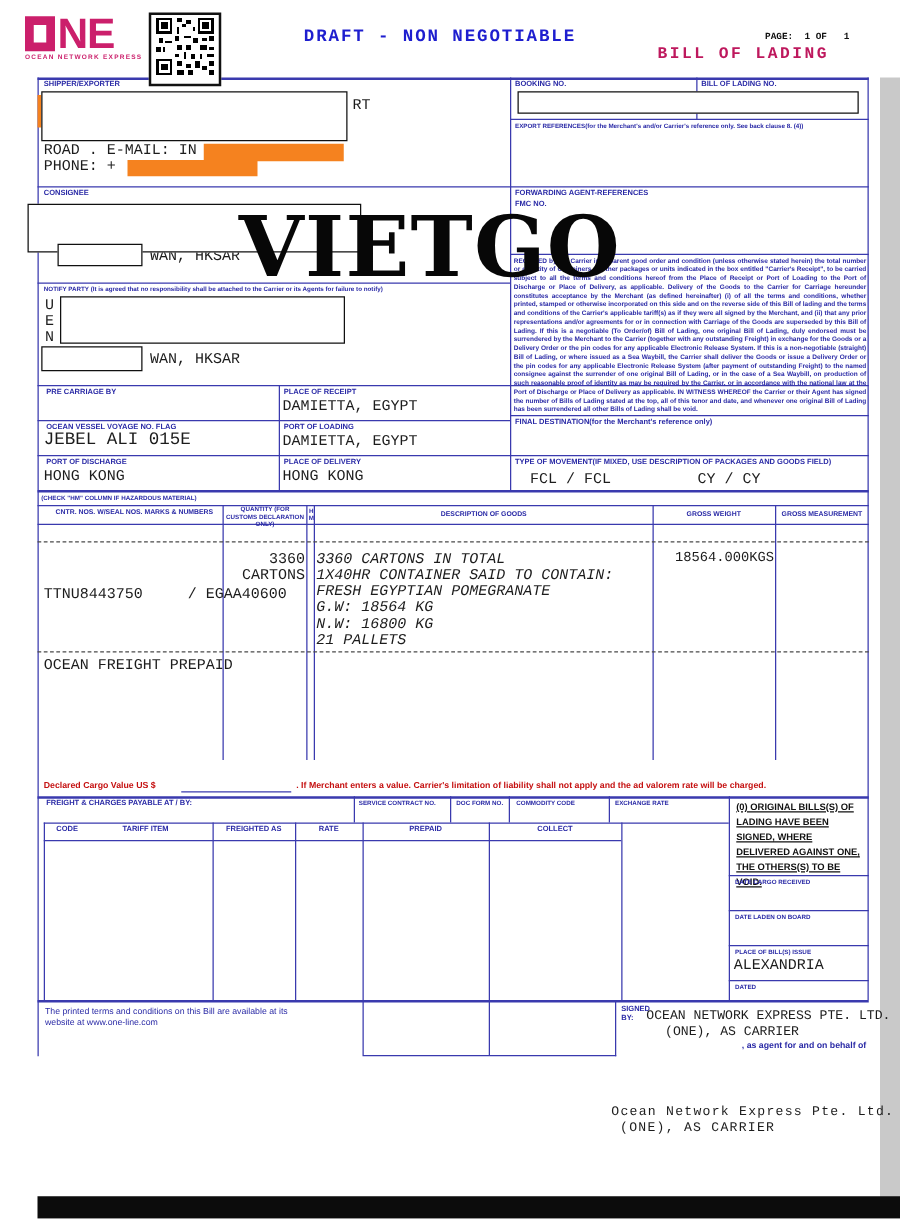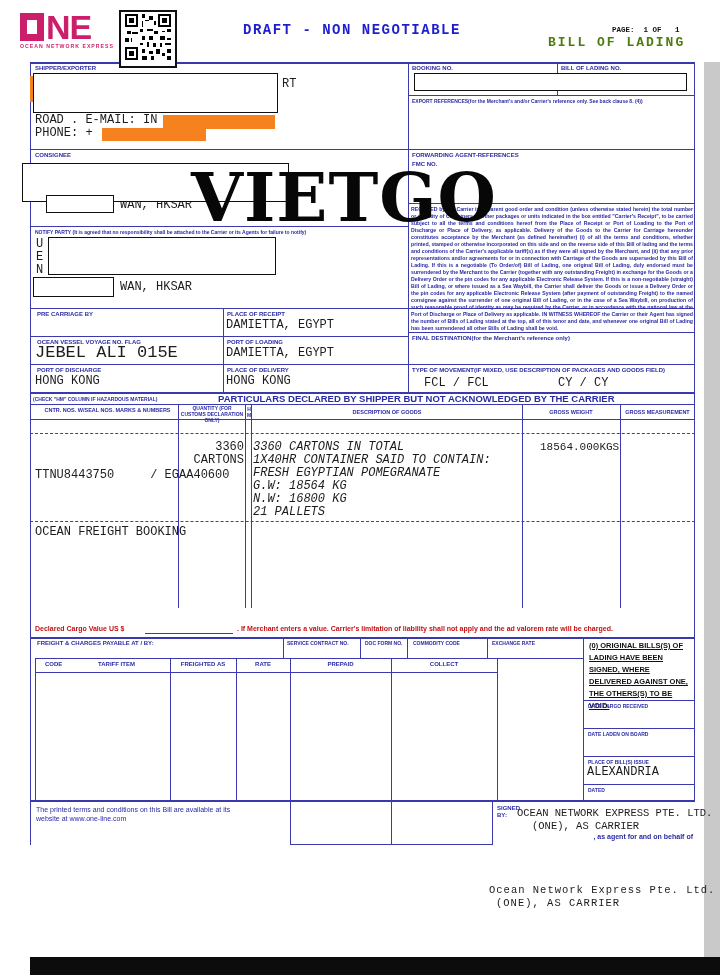--- a/index.html
+++ b/index.html
@@ -24,22 +24,22 @@
   .redo{position:absolute;background:#f5821f;z-index:3;}
   .legal{position:absolute;font-family:"Liberation Sans",sans-serif;font-weight:bold;
          color:#2a2aa6;font-size:5.2px;line-height:7px;text-align:justify;z-index:2;}
   .red{position:absolute;color:#c51111;font-size:7px;font-weight:bold;white-space:nowrap;z-index:2;}
   .blk{position:absolute;color:#111;font-size:7.5px;font-weight:bold;line-height:12px;z-index:2;
        font-family:"Liberation Sans",sans-serif;text-decoration:underline;}
   #watermark{position:absolute;left:191px;top:164px;font-family:"DejaVu Serif",serif;
              font-weight:bold;font-size:67px;letter-spacing:1px;color:#070707;z-index:6;line-height:1;}
   #draft-banner{position:absolute;left:243px;top:22px;color:#1e1ecf;font-weight:bold;
                 font-family:"Liberation Mono","DejaVu Sans Mono",monospace;font-size:14px;letter-spacing:1.5px;}
-  #doc-title{position:absolute;left:548px;top:35px;font-family:"Liberation Mono",monospace;
-             font-weight:bold;font-size:13px;letter-spacing:2px;color:#4d7c0f;}
+  #doc-title{position:absolute;left:526px;top:35px;font-family:"Liberation Mono",monospace;
+             font-weight:bold;font-size:13px;letter-spacing:2px;color:#be185d;}
   #page-info{position:absolute;left:612px;top:26px;font-family:"Liberation Mono",monospace;
              font-weight:bold;font-size:7.5px;color:#111;white-space:pre;}
   #one-logo{position:absolute;left:20px;top:13px;}
   #one-row{display:flex;align-items:center;height:28px;}
   #one-o{width:10px;height:14px;border:7px solid #cb1f6b;margin-right:2px;}
   #one-letters{font-size:34px;font-weight:bold;color:#cb1f6b;letter-spacing:-1px;line-height:26px;
                font-family:"Liberation Sans",sans-serif;}
   #one-tagline{font-size:5.2px;font-weight:bold;color:#cb1f6b;letter-spacing:1px;margin-top:2px;}
   #qr{position:absolute;left:119px;top:10px;background:#fff;border:2px solid #111;padding:2px;z-index:2;}
   #gray-strip{position:absolute;left:704px;top:62px;width:16px;height:896px;background:#c9c9c9;}
@@ -96,52 +96,51 @@
   <div class="val" style="left:120px;top:281px;">WAN, HKSAR</div>
 
   <div class="lbl" style="left:412px;top:152px;">FORWARDING AGENT-REFERENCES</div>
   <div class="lbl" style="left:412px;top:161px;">FMC NO.</div>
   <div class="legal" style="left:411px;top:206px;width:282px;">RECEIVED by the Carrier in apparent good order and condition (unless otherwise stated herein) the total number or quantity of Containers or other packages or units indicated in the box entitled "Carrier's Receipt", to be carried subject to all the terms and conditions hereof from the Place of Receipt or Port of Loading to the Port of Discharge or Place of Delivery, as applicable.  Delivery of the Goods to the Carrier for Carriage hereunder constitutes acceptance by the Merchant (as defined hereinafter) (i) of all the terms and conditions, whether printed, stamped or otherwise incorporated on this side and on the reverse side of this Bill of lading and the terms and conditions of the Carrier's applicable tariff(s) as if they were all signed by the Merchant, and (ii) that any prior representations and/or agreements for or in connection with Carriage of the Goods are superseded by this Bill of Lading.  If this is a negotiable (To Order/of) Bill of Lading, one original Bill of Lading, duly endorsed must be surrendered by the Merchant to the Carrier (together with any outstanding Freight) in exchange for the Goods or a Delivery Order or the pin codes for any applicable Electronic Release System. If this is a non-negotiable (straight) Bill of Lading, or where issued as a Sea Waybill, the Carrier shall deliver the Goods or issue a Delivery Order or the pin codes for any applicable Electronic Release System (after payment of outstanding Freight) to the named consignee against the surrender of one original Bill of Lading, or in the case of a Sea Waybill, on production of such reasonable proof of identity as may be required by the Carrier, or in accordance with the national law at the Port of Discharge or Place of Delivery as applicable.  IN WITNESS WHEREOF the Carrier or their Agent has signed the number of Bills of Lading stated at the top, all of this tenor and date, and whenever one original Bill of Lading has been surrendered all other Bills of Lading shall be void.</div>
 
   <div class="lbl" style="left:37px;top:311px;">PRE CARRIAGE BY</div>
   <div class="lbl" style="left:227px;top:311px;">PLACE OF RECEIPT</div>
   <div class="val" style="left:226px;top:319px;">DAMIETTA, EGYPT</div>
   <div class="lbl" style="left:37px;top:339px;">OCEAN VESSEL VOYAGE NO. FLAG</div>
-  <div class="val" style="left:35px;top:346px;font-size:17px;text-align:right;">JEBEL ALI 015E</div>
+  <div class="val" style="left:35px;top:346px;font-size:14px;text-align:right;">JEBEL ALI 015E</div>
   <div class="lbl" style="left:227px;top:339px;">PORT OF LOADING</div>
   <div class="val" style="left:226px;top:347px;">DAMIETTA, EGYPT</div>
   <div class="lbl" style="left:412px;top:335px;">FINAL DESTINATION(for the Merchant's reference only)</div>
   <div class="lbl" style="left:37px;top:367px;">PORT OF DISCHARGE</div>
   <div class="val" style="left:35px;top:375px;">HONG KONG</div>
   <div class="lbl" style="left:227px;top:367px;">PLACE OF DELIVERY</div>
   <div class="val" style="left:226px;top:375px;">HONG KONG</div>
   <div class="lbl" style="left:412px;top:367px;">TYPE OF MOVEMENT(IF MIXED, USE DESCRIPTION OF PACKAGES AND GOODS FIELD)</div>
   <div class="val" style="left:424px;top:377px;">FCL / FCL</div>
   <div class="val" style="left:558px;top:377px;">CY / CY</div>
 
   <div class="lbl lbl5" style="left:33px;top:396px;">(CHECK "HM" COLUMN IF HAZARDOUS MATERIAL)</div>
-  <div class="lbl" style="left:218px;top:393px;font-size:9.5px;">PARTICULARS DECLARED BY SHIPPER BUT NOT ACKNOWLEDGED BY THE CARRIER</div>
   <div class="lbl lbl5 wrap ctr" style="left:40px;top:407px;width:135px;font-size:5.5px;">CNTR. NOS. W/SEAL NOS. MARKS &amp; NUMBERS</div>
   <div class="lbl lbl5 wrap ctr" style="left:180px;top:405px;width:64px;">QUANTITY (FOR CUSTOMS DECLARATION ONLY)</div>
   <div class="lbl lbl5 wrap ctr" style="left:246px;top:406px;width:6px;">H M</div>
   <div class="lbl wrap ctr" style="left:253px;top:409px;width:268px;font-size:5.5px;">DESCRIPTION OF GOODS</div>
   <div class="lbl wrap ctr" style="left:523px;top:409px;width:96px;font-size:5.5px;">GROSS WEIGHT</div>
   <div class="lbl wrap ctr" style="left:621px;top:409px;width:73px;font-size:5.5px;">GROSS MEASUREMENT</div>
 
   <div class="val" style="left:35px;top:421px;margin-top:48px;">TTNU8443750     / EGAA40600</div>
   <div class="val rt" style="left:170px;top:441px;width:74px;line-height:13px;">3360
 CARTONS</div>
   <div class="val" style="left:253px;top:441px;line-height:13px;font-style:italic;">3360 CARTONS IN TOTAL
 1X40HR CONTAINER SAID TO CONTAIN:
 FRESH EGYPTIAN POMEGRANATE
 G.W: 18564 KG
 N.W: 16800 KG
 21 PALLETS</div>
   <div class="val" style="left:540px;top:441px;font-size:11px;">18564.000KGS</div>
-  <div class="val" style="left:35px;top:526px;">OCEAN FREIGHT BOOKING</div>
+  <div class="val" style="left:35px;top:526px;">OCEAN FREIGHT PREPAID</div>
 
   <div class="red" style="left:35px;top:625px;">Declared Cargo Value US $</div>
   <div class="red" style="left:237px;top:625px;">. If Merchant enters a value. Carrier's limitation of liability shall not apply and the ad valorem rate will be charged.</div>
 
   <div class="lbl" style="left:37px;top:640px;">FREIGHT &amp; CHARGES PAYABLE AT / BY:</div>
   <div class="lbl lbl5" style="left:287px;top:640px;">SERVICE CONTRACT NO.</div>
   <div class="lbl lbl5" style="left:365px;top:640px;">DOC FORM NO.</div>
   <div class="lbl lbl5" style="left:413px;top:640px;">COMMODITY CODE</div>
   <div class="lbl lbl5" style="left:492px;top:640px;">EXCHANGE RATE</div>
   <div class="lbl" style="left:45px;top:661px;">CODE</div>

